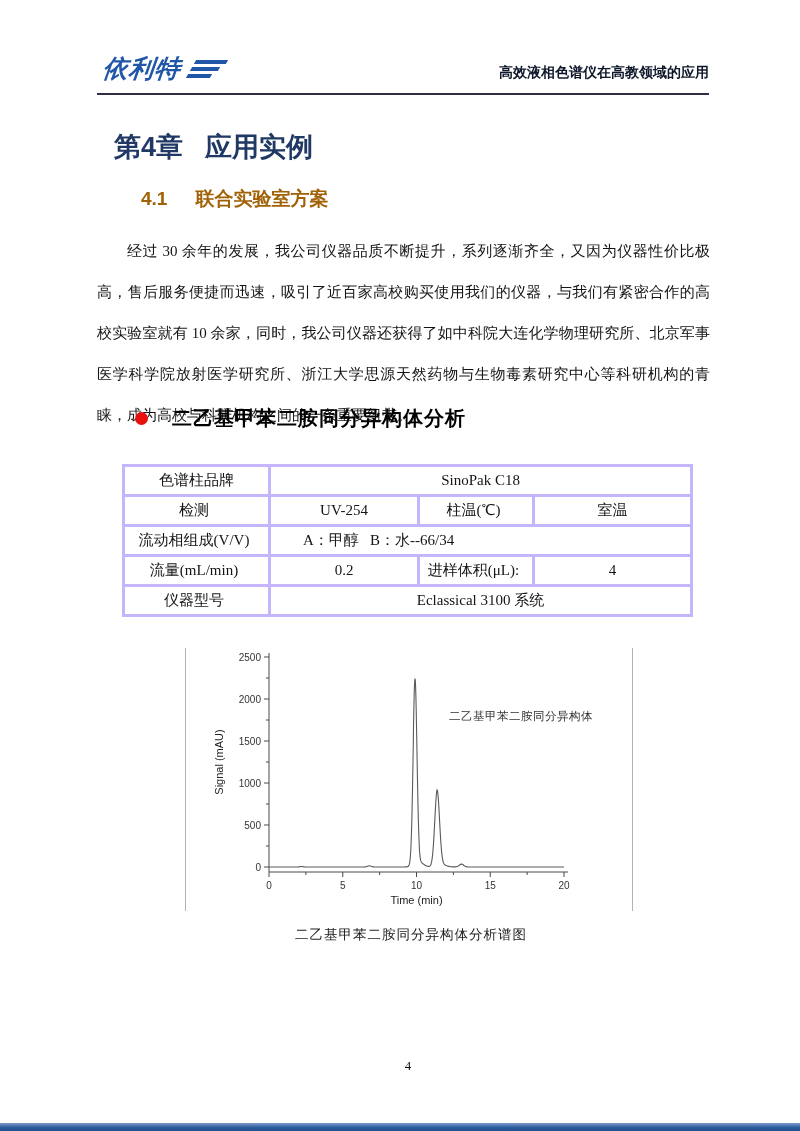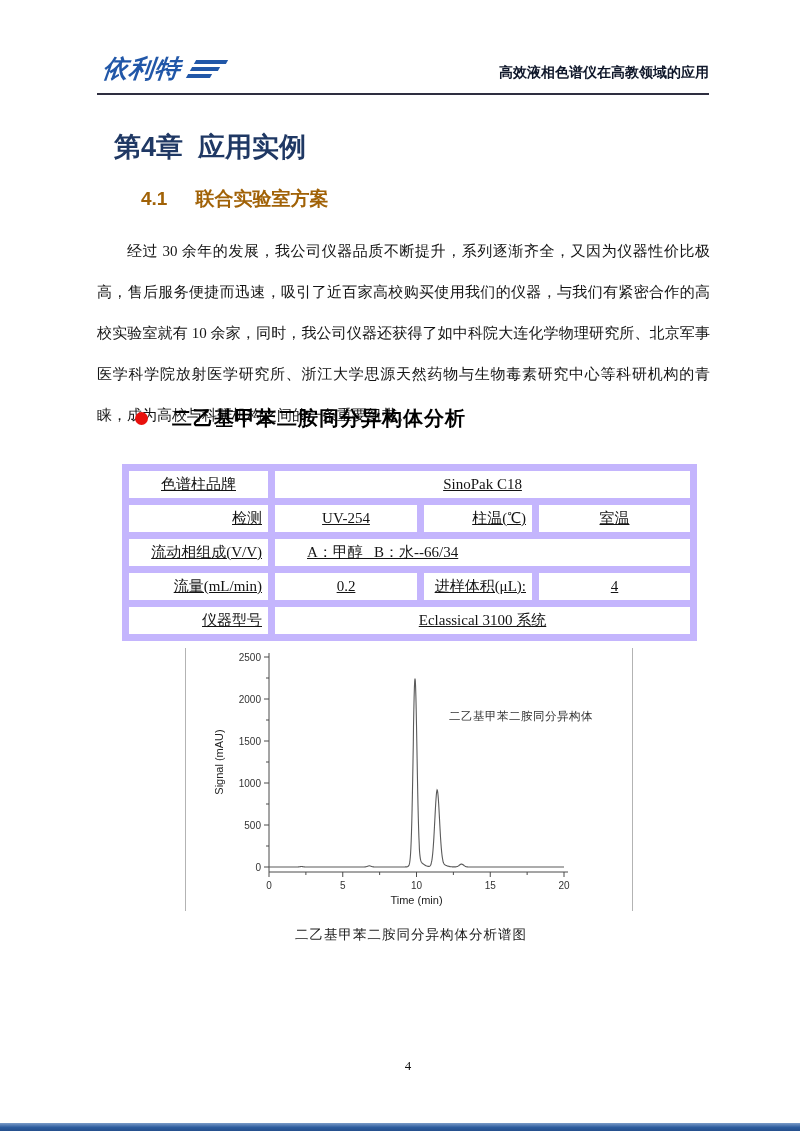--- a/index.html
+++ b/index.html
@@ -14,41 +14,41 @@
   .hdr-bars div{height:4px;background:#2157a8;transform:skewX(-30deg);}
   .hdr-bars .b1{width:32px;margin-left:8px;}
   .hdr-bars .b2{width:28px;margin-left:4px;}
   .hdr-bars .b3{width:24px;margin-left:0;}
   .hdr-title{position:absolute;right:91px;top:64px;font-size:14px;font-weight:bold;color:#0f172a;}
   .hdr-rule{position:absolute;left:97px;top:93px;width:612px;height:2px;background:#2e2e40;}
 
   
   .chapter{position:absolute;left:114px;top:129px;font-family:"Liberation Sans",sans-serif;
         font-weight:bold;font-size:27px;color:#1f3864;}
-  .chapter .num{margin-right:15px;}
+  .chapter .num{margin-right:22px;}
   .section{position:absolute;left:141px;top:186px;font-family:"Liberation Sans",sans-serif;
         font-weight:bold;font-size:19px;color:#a16207;}
   .section .num{margin-right:28px;}
 
   
   .para{position:absolute;left:97px;top:231px;width:613px;font-size:15px;line-height:41px;
         text-align:justify;text-indent:2em;color:#141414;}
 
   
   .bullet-row{position:absolute;left:135px;top:405px;display:flex;align-items:center;}
   .bullet-dot{width:13px;height:13px;border-radius:50%;background:#e8100c;flex:0 0 auto;}
   .bullet-label{margin-left:24px;font-family:"Liberation Sans",sans-serif;font-weight:bold;
         font-size:20px;color:#000000;letter-spacing:1px;}
 
   
   .cond-table{position:absolute;left:122px;top:464px;width:568px;border-collapse:collapse;
         table-layout:fixed;font-size:15px;color:#141414;}
-  .cond-table td{border:7px solid #c4b5fd;height:27px;padding:0 6px;overflow:hidden;text-decoration:underline;}
+  .cond-table td{border:3px solid #c4b5fd;height:27px;padding:0 6px;overflow:hidden;}
   .cond-table .c-center{text-align:center;}
-  .cond-table .c-left{text-align:right;padding-left:1px;}
+  .cond-table .c-left{text-align:center;padding-left:1px;}
   .cond-table .c-flow{text-align:left;padding-left:32px;white-space:pre;}
 
   
   .figure{position:absolute;left:185px;top:648px;width:446px;height:263px;background:#fff;
         border-left:1px solid #b3b3b3;border-right:1px solid #b3b3b3;}
   svg .ax{stroke:#4a4a4a;stroke-width:1;}
   svg text.tick{font-family:"Liberation Sans",sans-serif;font-size:10px;fill:#333;}
   svg text.axlabel{font-family:"Liberation Sans",sans-serif;font-size:11px;fill:#222;}
   svg text.annot{font-family:"Liberation Serif",serif;font-size:11.5px;fill:#333;letter-spacing:0.5px;}
   .fig-caption{position:absolute;left:11px;top:926px;width:800px;text-align:center;

